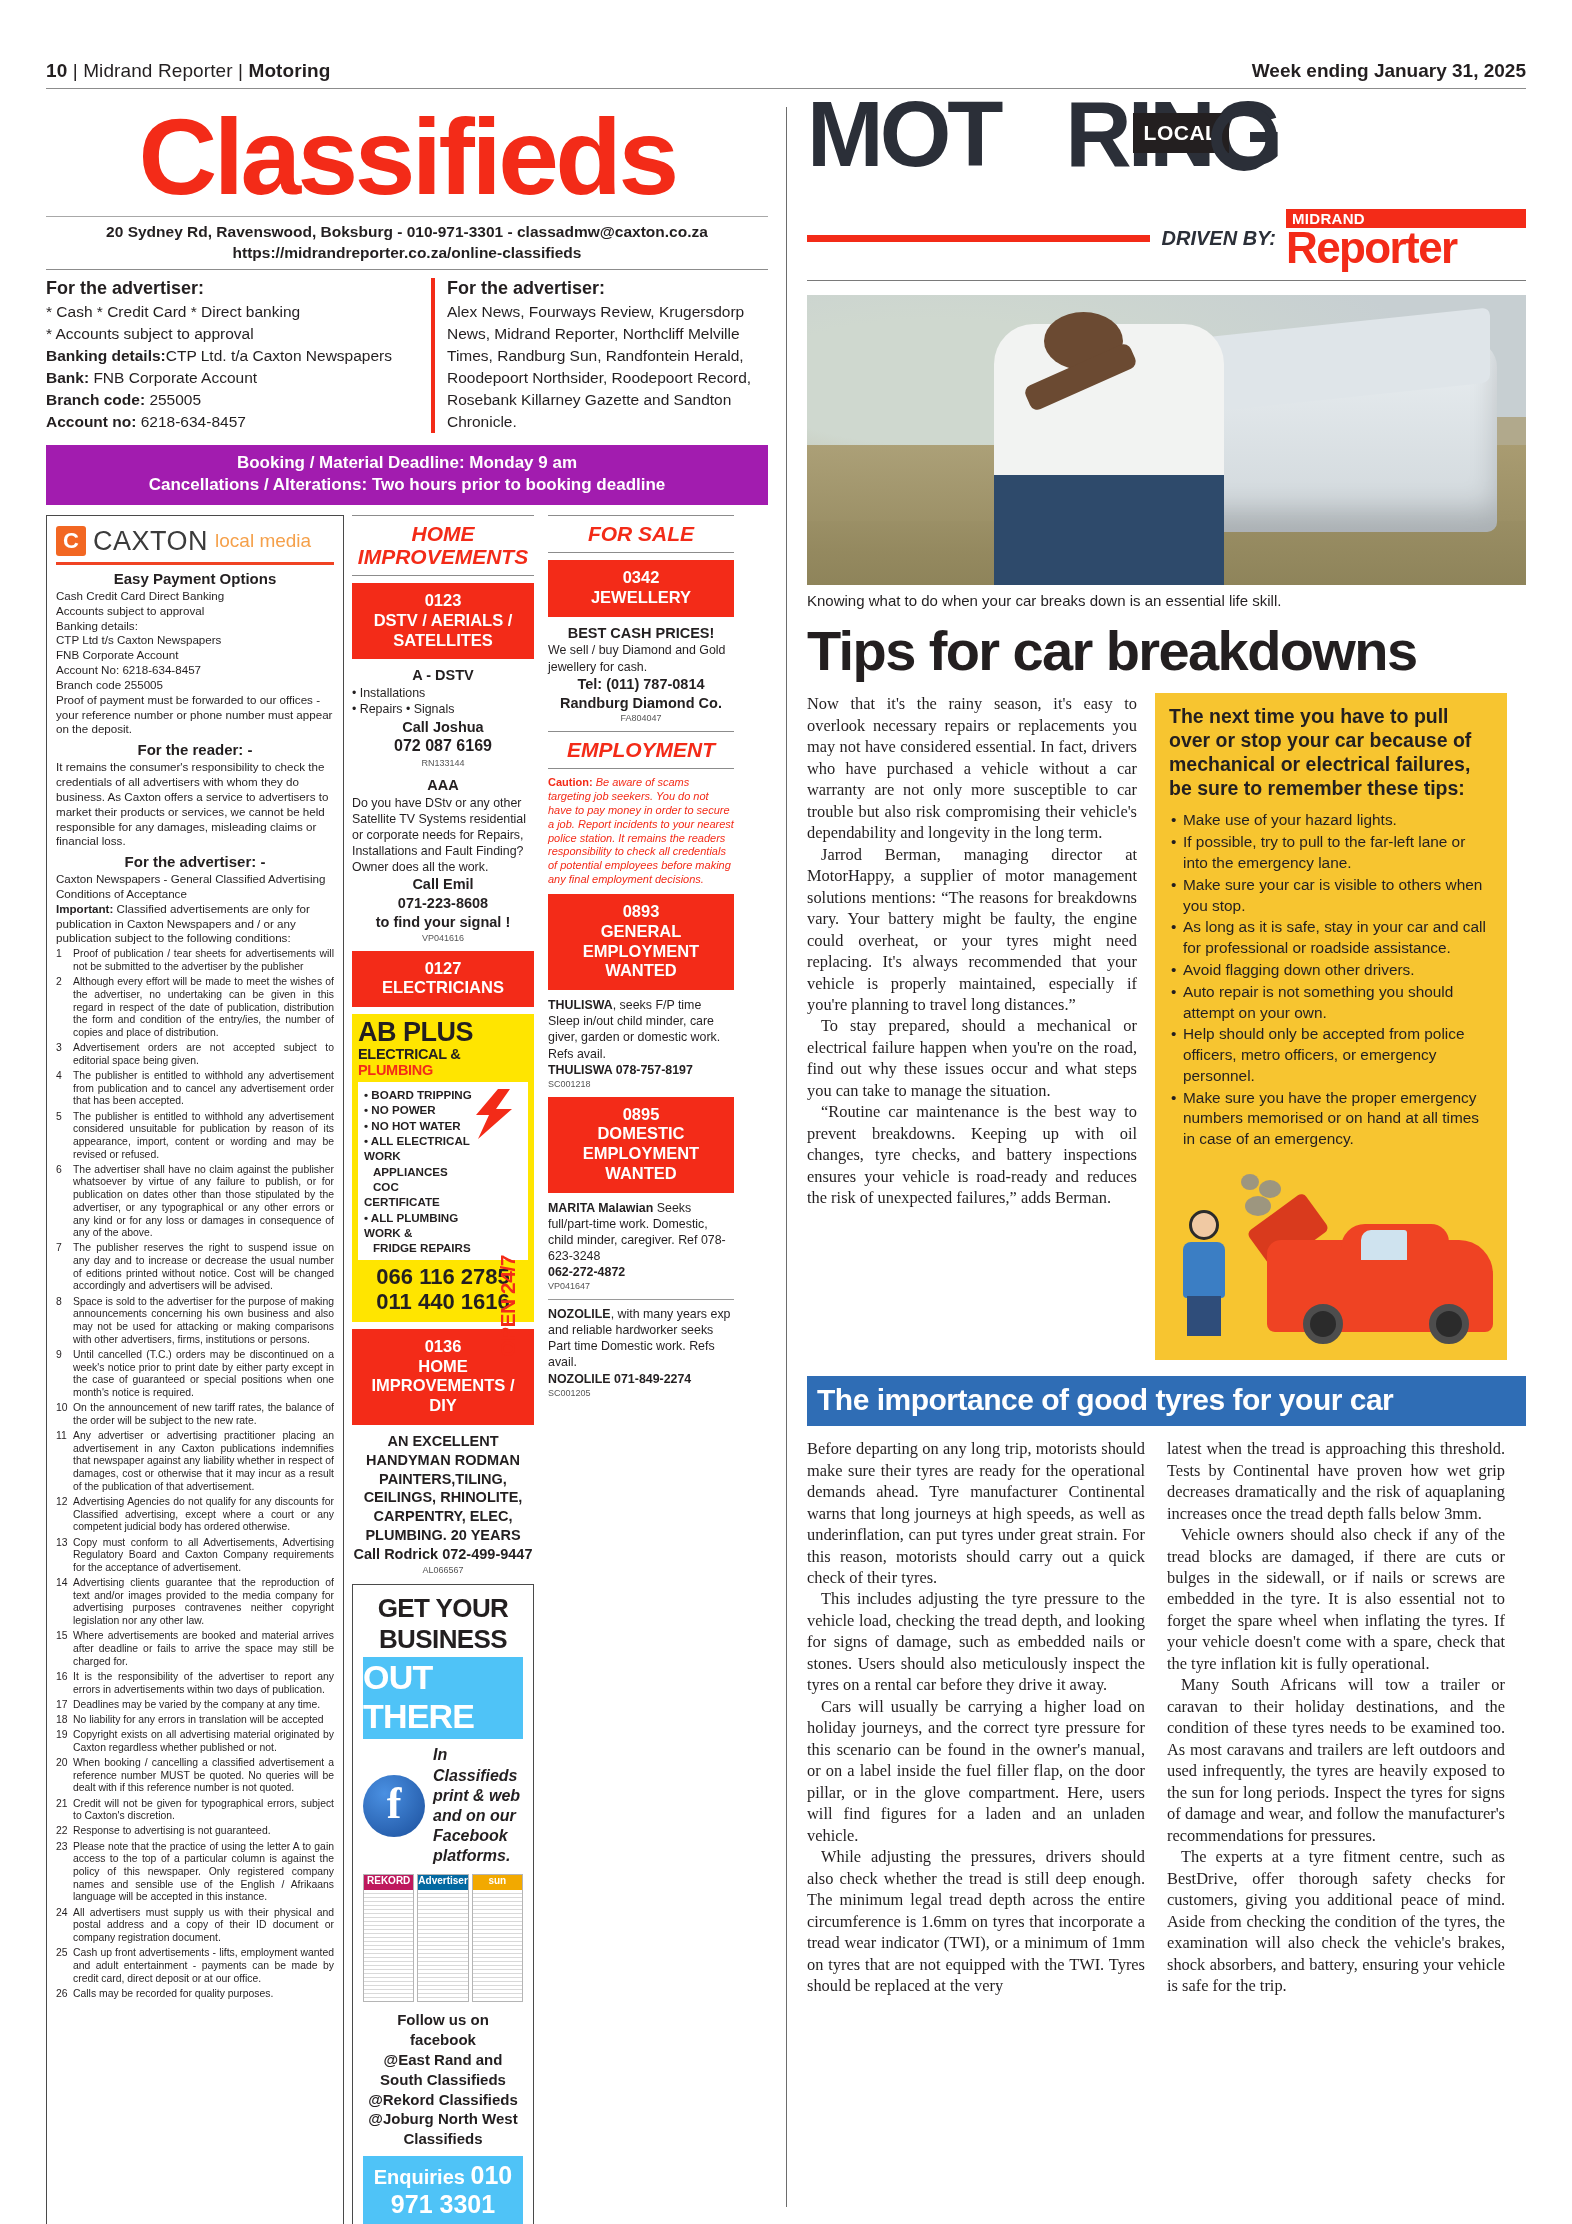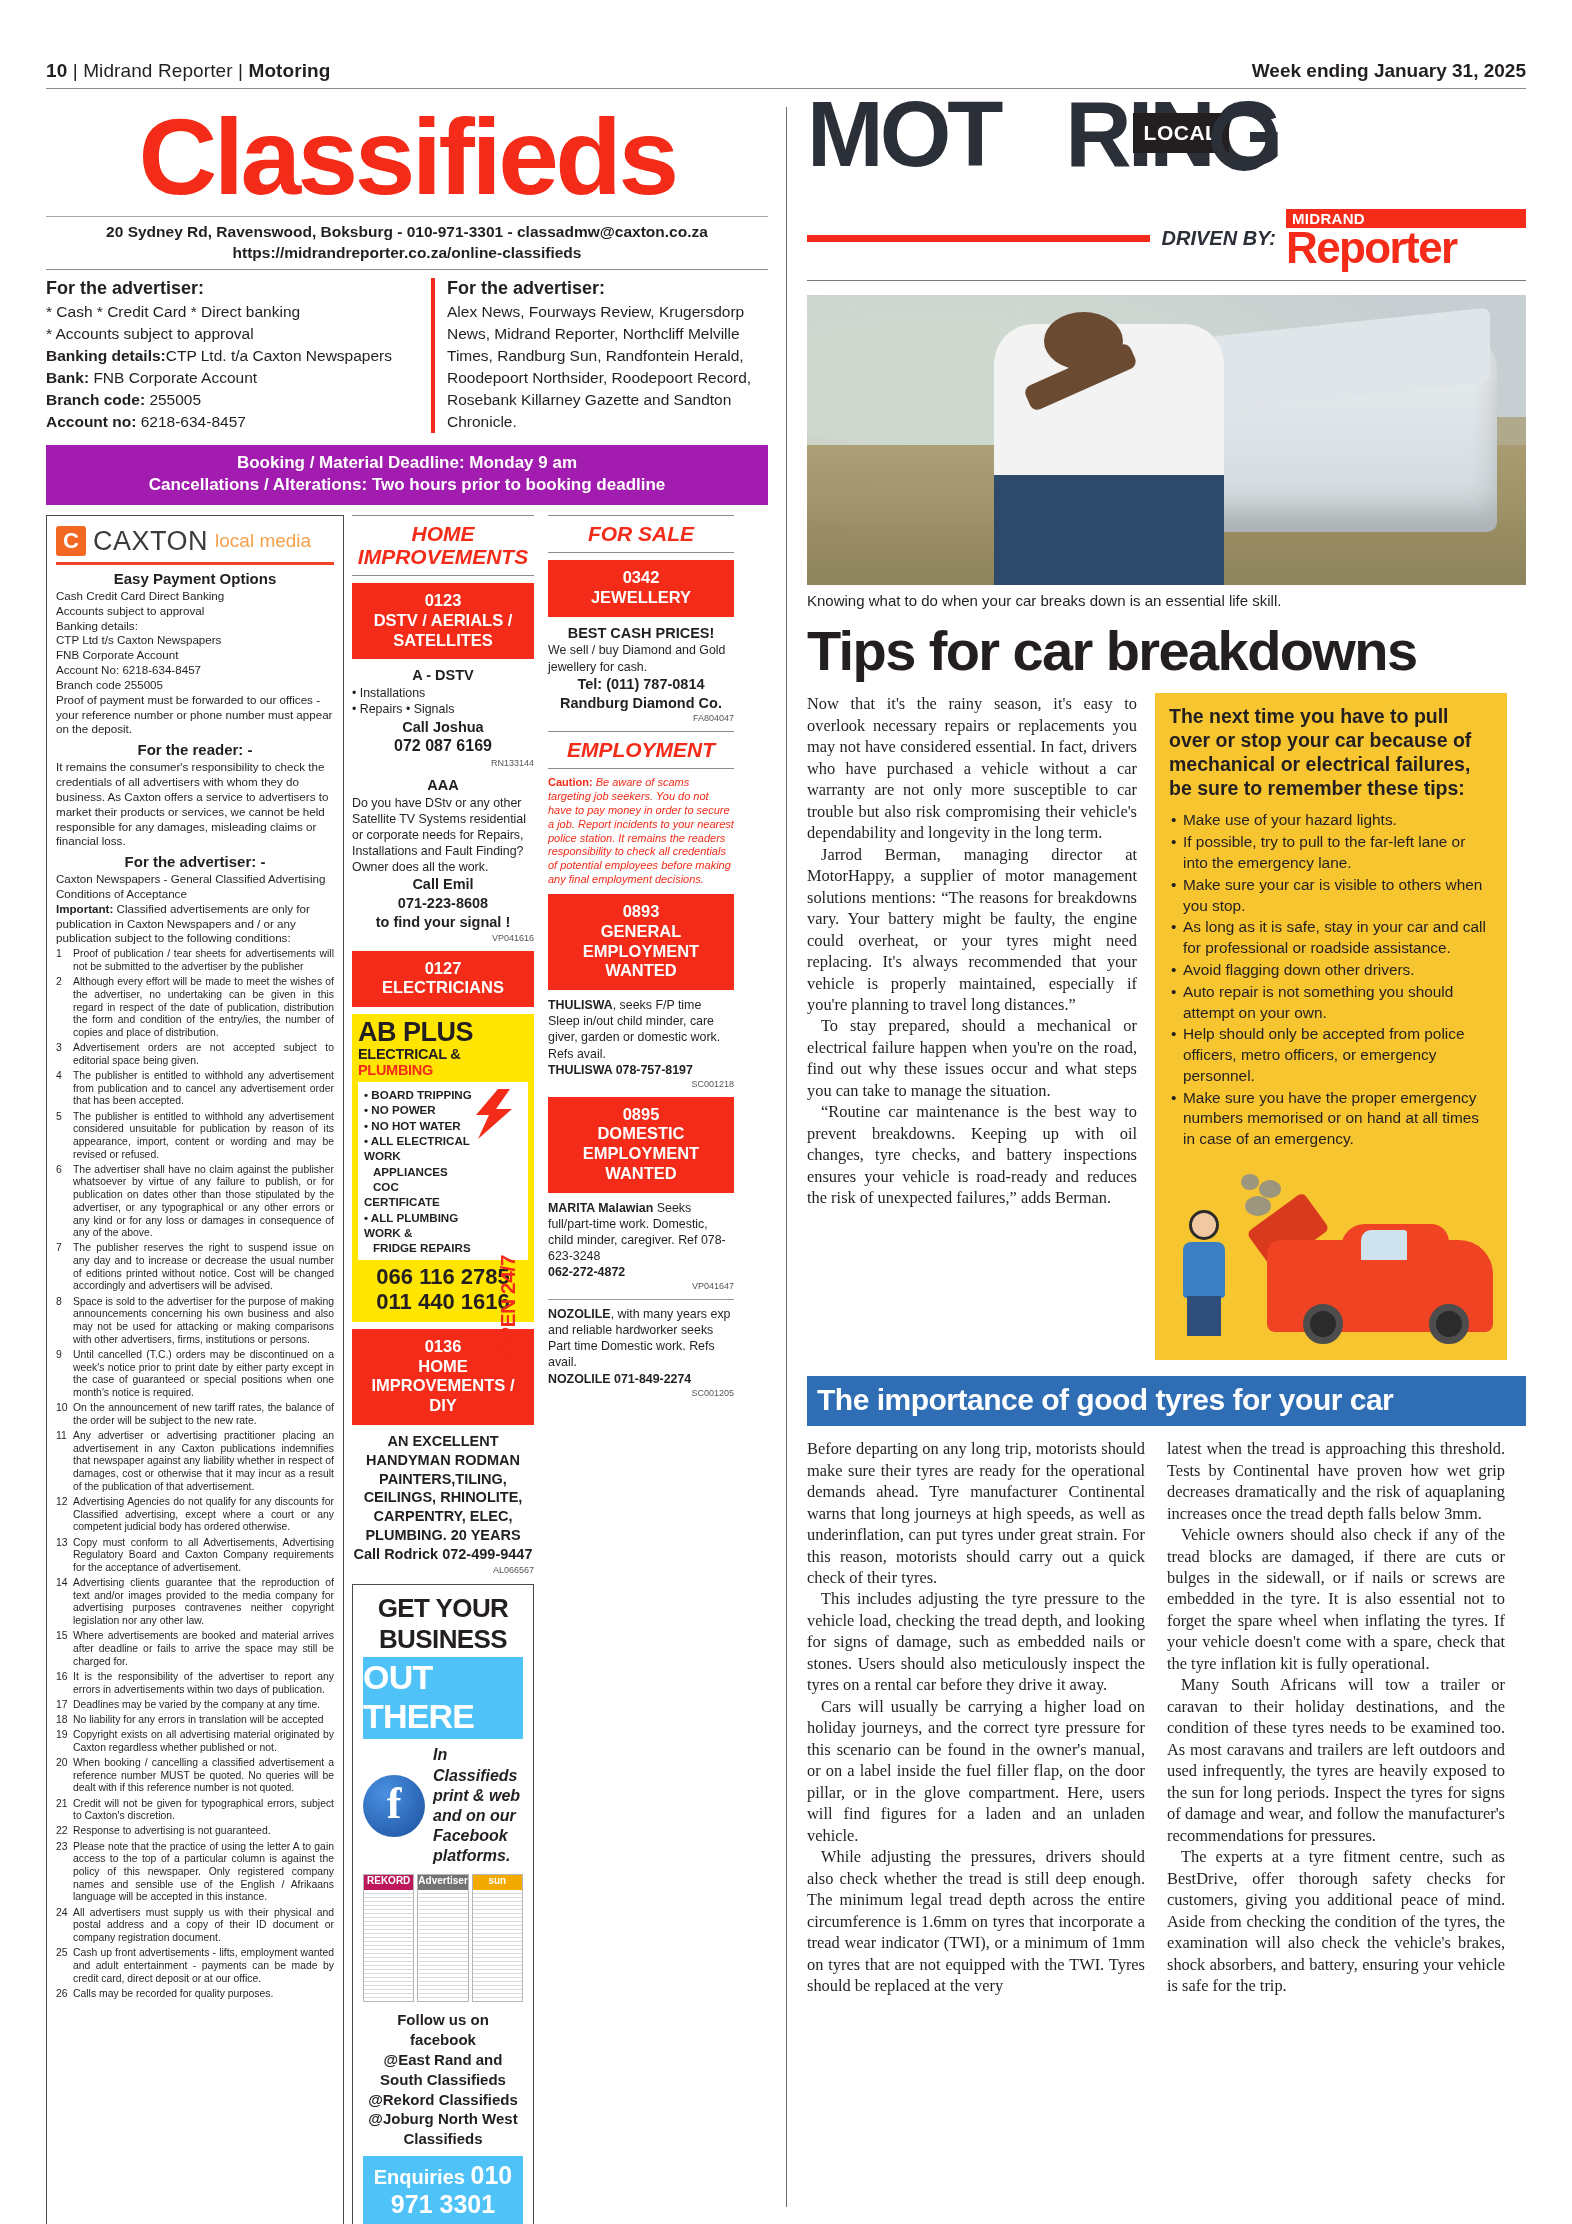--- a/index.html
+++ b/index.html
@@ -83,21 +83,21 @@
   .sechead { text-align: center; color: #f32b18; font-weight: 700; font-style: italic;
              font-size: 21px; line-height: 1.1; border-top: 1.6px solid #8c8c8c;
              border-bottom: 1.6px solid #8c8c8c; padding: 6px 0 7px; margin-bottom: 7px; }
   .redbox { background: #f32b18; color: #fff; text-align: center; font-weight: 700;
             font-size: 16.5px; line-height: 1.2; padding: 8px 4px 9px; margin-bottom: 7px; }
   .ad { font-size: 12.4px; line-height: 1.3; text-align: center; margin-bottom: 6px; }
   .ad b { font-weight: 700; }
   .ad .big { font-size: 16px; font-weight: 700; }
   .ad .big2 { font-size: 14.5px; font-weight: 700; }
   .ad-left { text-align: left; }
-  .refcode { text-align: right; font-size: 9px; color: #555; margin-top: 1px; }
+  .refcode { font-size: 9px; color: #555; margin-top: 1px; }
   .hr-ad { border-top: 1px solid #9a9a9a; margin: 5px 0 6px; }
   .caution { color: #f32b18; font-size: 11px; line-height: 1.26; font-style: italic; text-align: left; }
   .caution b { font-style: normal; }
 
   
   .abplus { background: #ffe500; padding: 5px 6px 7px; margin-bottom: 7px; }
   .abplus .t1 { font-size: 27px; font-weight: 700; letter-spacing: -.5px; line-height: 1; }
   .abplus .t2 { font-size: 14.5px; font-weight: 700; letter-spacing: -.3px; }
   .abplus .t2 span { color: #f32b18; }
   .abplus .inner { background: #fff; margin-top: 4px; padding: 5px 6px; display: flex; }
@@ -119,21 +119,21 @@
   .fb-circ { width: 62px; height: 62px; border-radius: 50%;
              background: radial-gradient(circle at 35% 30%, #4a90e2, #1b4f9c);
              color: #fff; font-weight: 700; font-size: 44px; line-height: 58px;
              text-align: center; font-family: "Liberation Serif", serif; flex: 0 0 62px; }
   .gyb .fbtxt { font-size: 16px; font-style: italic; font-weight: 700; line-height: 1.26; }
   .papers { height: 128px; margin: 8px 0 4px; display: flex; gap: 3px; }
   .paper { flex: 1; border: 1px solid #b5b5b5; background: #fff; position: relative; overflow: hidden; }
   .paper .ph { height: 15px; background: #be185d; }
   .paper .pb { height: 100%; background:
       repeating-linear-gradient(#fff 0 3px, #d9d9d9 3px 4px); }
-  .paper.p2 .ph { background: #737373; }
+  .paper.p2 .ph { background: #0369a1; }
   .paper.p3 .ph { background: #f2a900; }
   .follow { text-align: center; font-size: 15px; font-weight: 700; line-height: 1.32; margin-top: 8px; }
   .enq { background: #4fc3f7; color: #fff; text-align: center; font-size: 20px;
          font-weight: 700; padding: 5px 0 6px; margin-top: 7px; }
   .enq b { font-size: 25px; }
 
   
   .motoring-row { display: flex; align-items: flex-start; position: relative; height: 118px; }
   .moto-word { font-size: 92px; font-weight: 700; letter-spacing: -4px;
                color: #2b2f38; line-height: .98; white-space: nowrap; }

